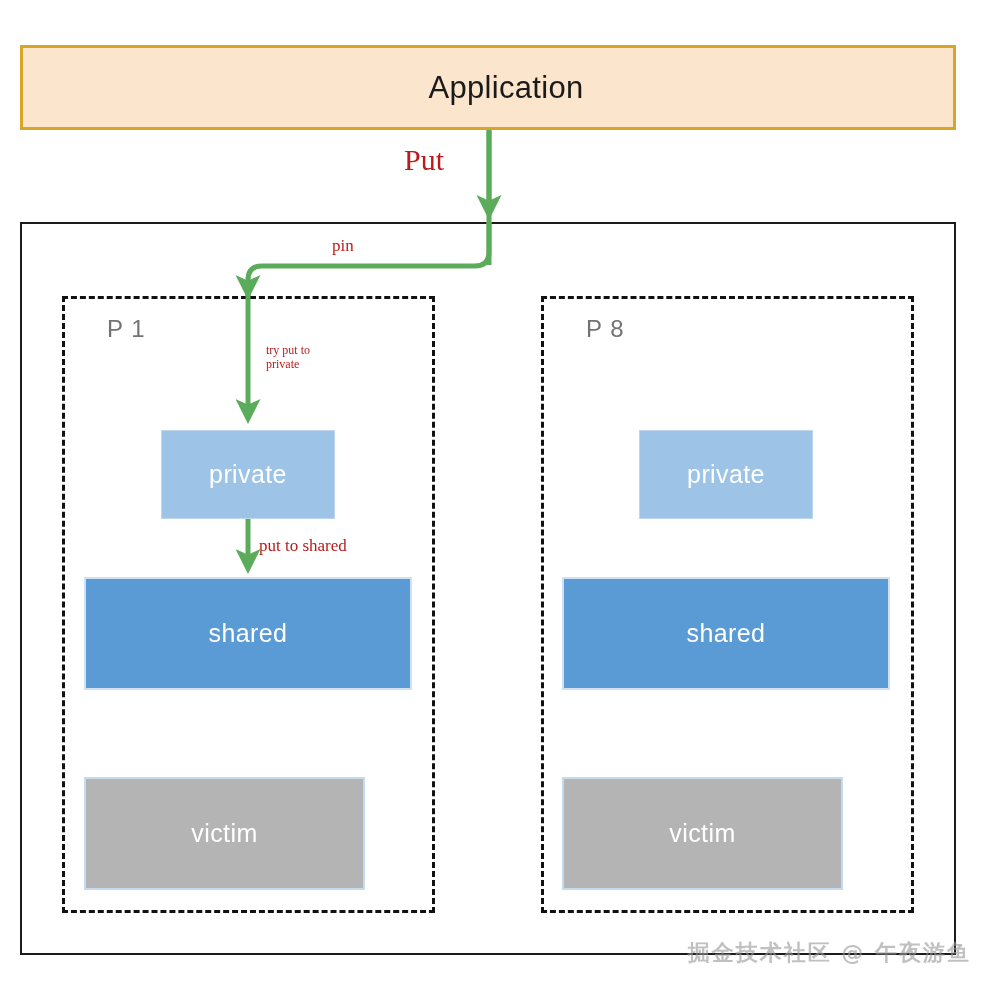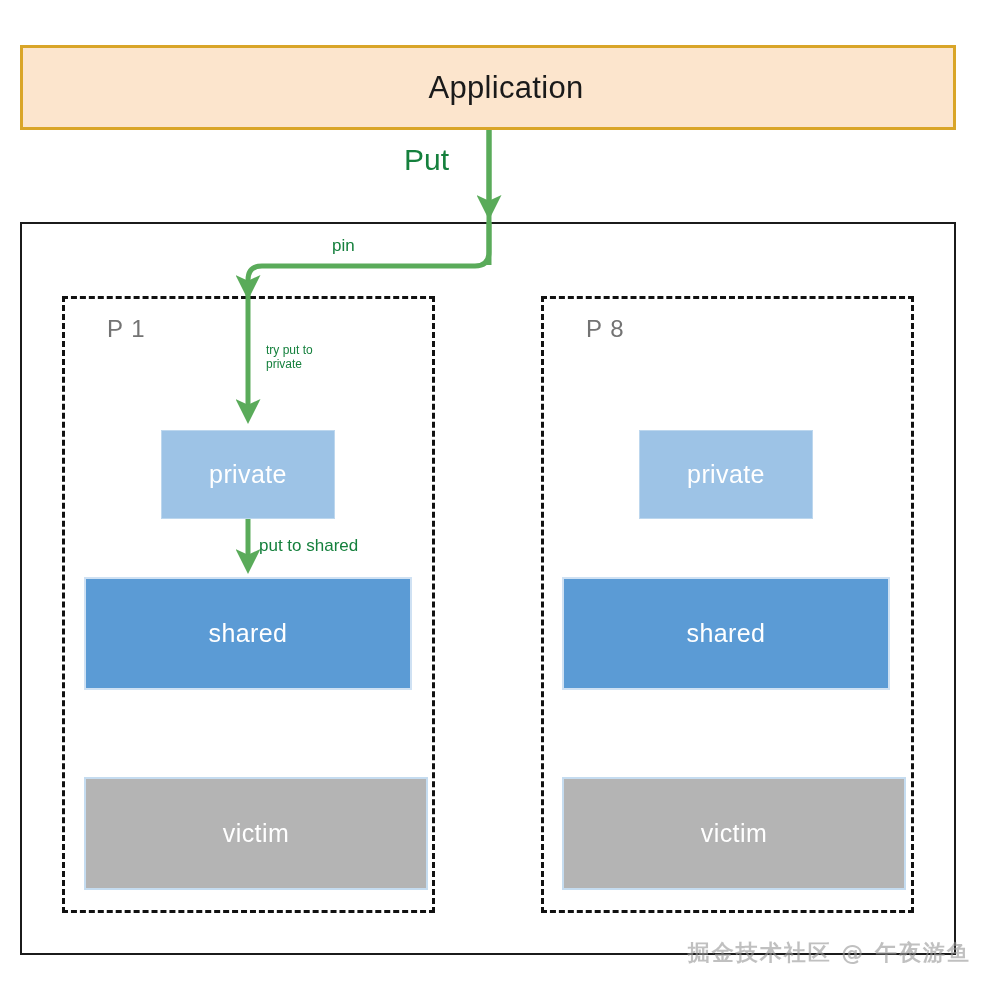--- a/index.html
+++ b/index.html
@@ -91,39 +91,40 @@
   .mem-shared {
     background: #5b9bd5;
     border: 2px solid #cfe1f3;
     width: 328px;
     height: 113px;
     text-align: center;
   }
   .mem-victim {
     background: #b4b4b4;
     border: 2px solid #c5dcf0;
-    width: 344px;
+    width: 281px;
     height: 113px;
   }
 
   
   #p1-private { left: 161px; top: 430px; }
   #p1-shared  { left: 84px;  top: 577px; }
   #p1-victim  { left: 84px;  top: 777px; }
   
   #p2-private { left: 639px; top: 430px; }
   #p2-shared  { left: 562px; top: 577px; }
   #p2-victim  { left: 562px; top: 777px; }
 
   
   .flow-label {
     position: absolute;
-    color: #15803d;
+    color: #b91c1c;
     white-space: pre;
     line-height: 1.15;
+    font-family: Liberation Serif, serif;
   }
   #label-put {
     left: 404px;
     top: 143px;
     font-size: 30px;
   }
   #label-pin {
     left: 332px;
     top: 236px;
     font-size: 17px;

